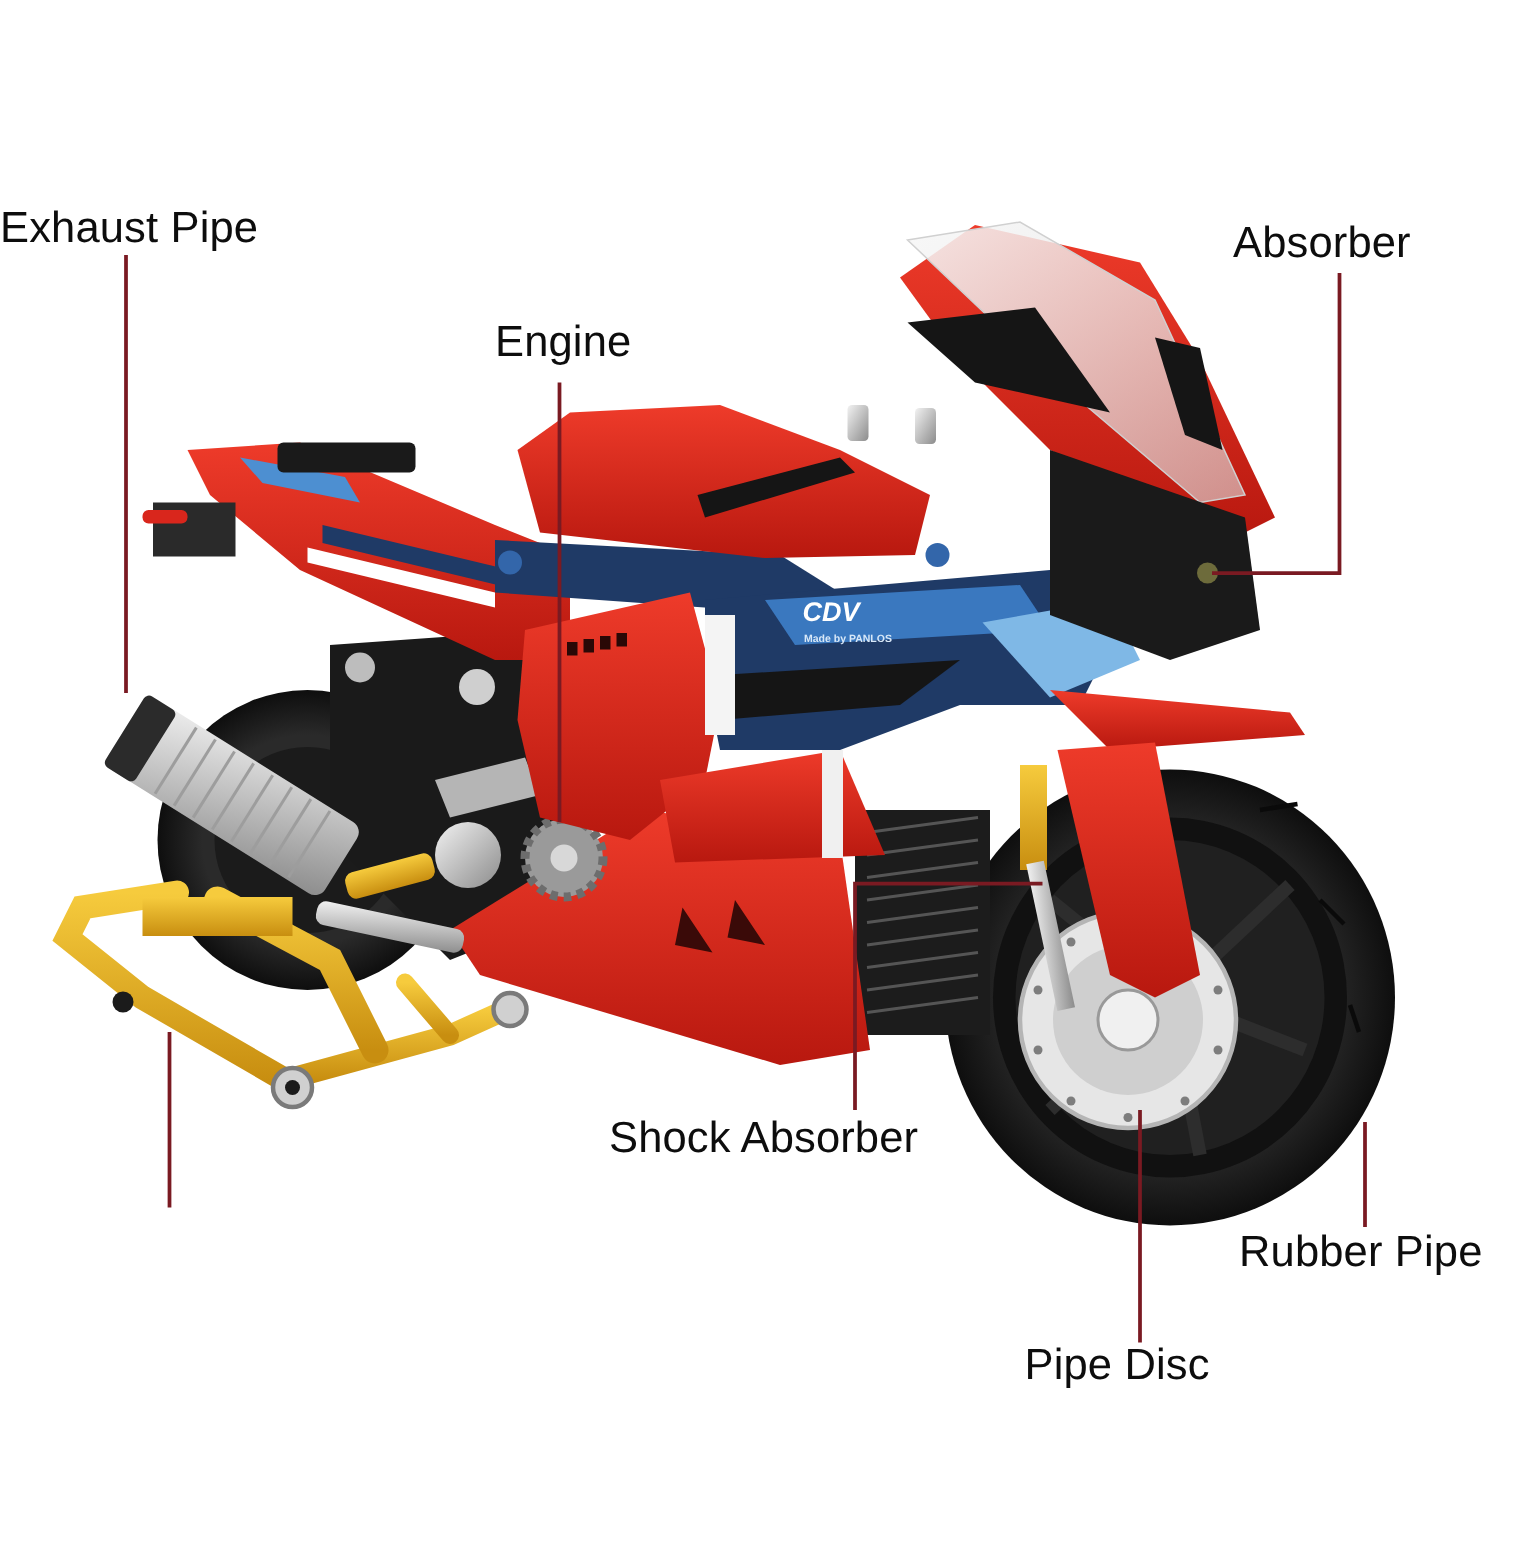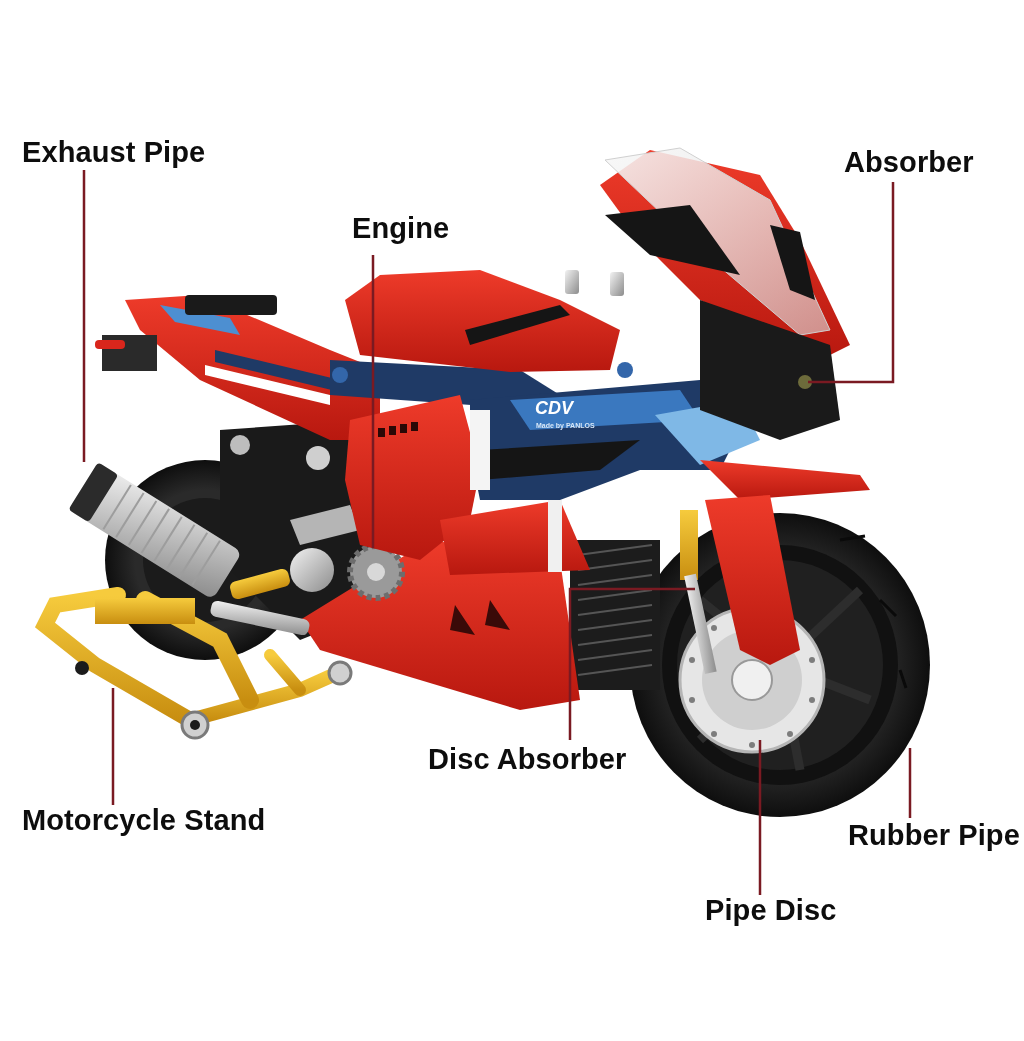--- a/index.html
+++ b/index.html
@@ -1,27 +1,26 @@
 <!DOCTYPE html>
 <html><head>
   <meta charset="utf-8">
   <style>
     html, body { margin: 0; padding: 0; background: #ffffff; }
     body { width: 1024px; height: 1041px; position: relative; overflow: hidden; font-family: "Liberation Sans", "DejaVu Sans", sans-serif; }
     #stage { position: absolute; left: 0; top: 0; width: 1024px; height: 1041px; }
     .label {
       position: absolute;
       font-family: "Liberation Sans", "DejaVu Sans", sans-serif;
-      font-weight: 700;
+      font-weight: 400;
       font-size: 29px;
       line-height: 1;
       color: #0d0d0d;
       white-space: nowrap;
       letter-spacing: 0.1px;
-      margin-left: 22px;
     }
     svg.layer { position: absolute; left: 0; top: 0; }
   </style>
 </head>
 <body>
 
 <div id="stage">
 
   <svg class="layer" width="1024" height="1041" viewBox="0 0 1024 1041">
     <defs>
@@ -201,17 +200,16 @@
       <polyline points="893,182 893,382 808,382" fill="none" stroke="#7a1a22" stroke-width="2.5"></polyline>
       <polyline points="113,688 113,805" fill="none" stroke="#7a1a22" stroke-width="2.5"></polyline>
       <polyline points="570,740 570,589 695,589" fill="none" stroke="#7a1a22" stroke-width="2.5"></polyline>
       <polyline points="760,740 760,895" fill="none" stroke="#7a1a22" stroke-width="2.5"></polyline>
       <polyline points="910,748 910,818" fill="none" stroke="#7a1a22" stroke-width="2.5"></polyline>
     </svg>
 
   <div class="label" style="left:0px; top:138px;">Exhaust Pipe</div>
   <div class="label" style="left:330px; top:214px;text-align:center;">Engine</div>
   <div class="label" style="left:822px; top:148px;">Absorber</div>
-  <div class="label" style="left:0px; top:806px;">Motorcycle Stand</div>
-  <div class="label" style="left:406px; top:745px;">Disc Absorber</div>
+  <div class="label" style="left:406px; top:745px;">Shock Absorber</div>
   <div class="label" style="left:683px; top:896px;">Pipe Disc</div>
   <div class="label" style="left:826px; top:821px;">Rubber Pipe</div>
 </div>
 
 </body></html>

